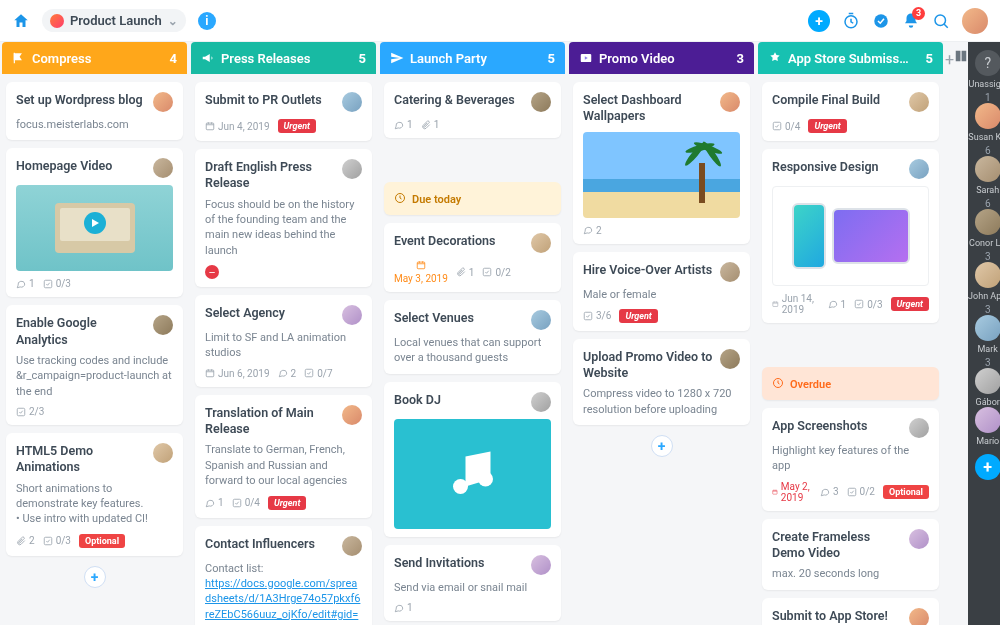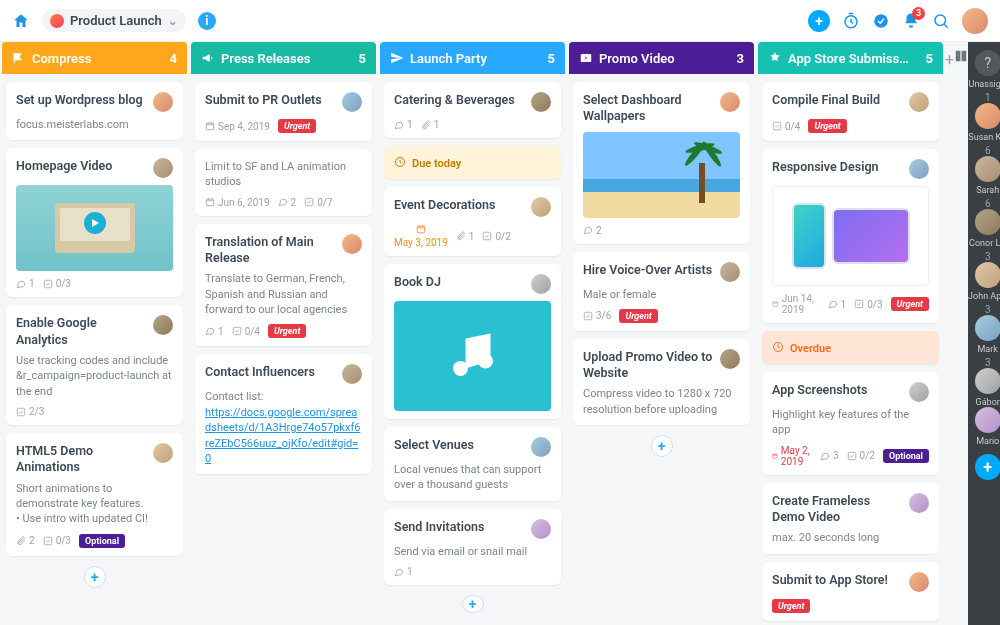--- a/index.html
+++ b/index.html
@@ -97,40 +97,40 @@
     background:#fff;
     border-radius:6px;
     padding:10px 10px 8px 10px;
     font-size:12px;
     color:#3e4a56;
     display:flex;
     flex-direction:column;
     gap:5px;
     box-shadow:0 1px 2px rgba(0,0,0,0.06);
   }
-  .card.banner { background:#fff3d9; }
+  .card.banner { background:#fff3d9;margin-top:36px; }
   .card.banner.red { background:#ffe5d6; }
   .card-title-row { display:flex; align-items:flex-start; gap:6px; }
   .card-title { font-weight:600; font-size:12.5px; line-height:1.3; flex:1; }
   .card-desc { color:#7a8591; font-size:11px; line-height:1.4; }
   .card-desc a { color:#1c95e8; text-decoration:underline; word-break:break-all; }
   .card-foot {
     display:flex; align-items:center; gap:8px;
     font-size:10px; color:#9aa3ad;
     margin-top:2px;
   }
   .foot-ico { display:flex; align-items:center; gap:3px; }
   .foot-ico svg { display:block; }
   .tag {
     font-size:9px; font-weight:700;
     padding:2px 6px; border-radius:3px;
     color:#fff;
   }
   .tag.red { background:#e63946;font-style:italic; }
-  .tag.green { background:#4c1d95; }
+  .tag.green { background:#ef4444; }
   .date.red { color:#e63946; }
   .date.orange { color:#ff8c1a;flex-direction:column; }
   .stop-dot { width:14px;height:14px;border-radius:50%;background:#e63946;color:#fff;
     display:flex;align-items:center;justify-content:center;font-size:11px; }
 
   .banner-row { display:flex; align-items:center; gap:6px; color:#c47a00; font-weight:600; font-size:11px; }
   .banner-row.red { color:#ff6a1a; }
 
   .card-image {
     width:100%; height:86px; border-radius:4px;
@@ -357,26 +357,40 @@
             <div class="card-title-row">
               <span class="card-title">Submit to PR Outlets</span>
               <span class="avatar av5" style="width:20px;height:20px"></span>
             </div>
             <div class="card-foot">
               <span class="foot-ico">
                 <svg width="10" height="10" viewBox="0 0 24 24" fill="none" stroke="currentColor" stroke-width="2">
                   <rect x="3" y="5" width="18" height="16" rx="2"></rect>
                   <path d="M3 9h18M8 3v4M16 3v4"></path>
                 </svg>
-                <span>Sep 4, 2019</span>
+                <span>Jun 4, 2019</span>
               </span>
               <span class="tag red">Urgent</span>
             </div>
           </div>
           <div class="card">
+            <div class="card-title-row">
+              <span class="card-title">Draft English Press Release</span>
+              <span class="avatar av6" style="width:20px;height:20px"></span>
+            </div>
+            <div class="card-desc">Focus should be on the history of the founding team and the main new ideas behind the launch</div>
+            <div class="card-foot">
+              <span class="stop-dot">–</span>
+            </div>
+          </div>
+          <div class="card">
+            <div class="card-title-row">
+              <span class="card-title">Select Agency</span>
+              <span class="avatar av7" style="width:20px;height:20px"></span>
+            </div>
             <div class="card-desc">Limit to SF and LA animation studios</div>
             <div class="card-foot">
               <span class="foot-ico">
                 <svg width="10" height="10" viewBox="0 0 24 24" fill="none" stroke="currentColor" stroke-width="2">
                   <rect x="3" y="5" width="18" height="16" rx="2"></rect>
                   <path d="M3 9h18M8 3v4M16 3v4"></path>
                 </svg>
                 <span>Jun 6, 2019</span>
               </span>
               <span class="foot-ico">
@@ -487,39 +501,39 @@
                 <svg width="10" height="10" viewBox="0 0 24 24" fill="none" stroke="currentColor" stroke-width="2">
                   <rect x="3" y="3" width="18" height="18" rx="3"></rect>
                   <path d="M8 12l3 3 5-6"></path>
                 </svg>
                 <span>0/2</span>
               </span>
             </div>
           </div>
           <div class="card">
             <div class="card-title-row">
+              <span class="card-title">Select Venues</span>
+              <span class="avatar av5" style="width:20px;height:20px"></span>
+            </div>
+            <div class="card-desc">Local venues that can support over a thousand guests</div>
+          </div>
+          <div class="card">
+            <div class="card-title-row">
               <span class="card-title">Book DJ</span>
               <span class="avatar av6" style="width:20px;height:20px"></span>
             </div>
             <div class="card-image img-music">
               <span class="note">
                 <svg width="60" height="60" viewBox="0 0 24 24" fill="#fff">
                   <path d="M9 17V5l10-2v11"></path>
                   <circle cx="7" cy="17" r="3"></circle>
                   <circle cx="17" cy="14" r="3"></circle>
                 </svg>
               </span>
             </div>
-          </div>
-          <div class="card">
-            <div class="card-title-row">
-              <span class="card-title">Select Venues</span>
-              <span class="avatar av5" style="width:20px;height:20px"></span>
-            </div>
-            <div class="card-desc">Local venues that can support over a thousand guests</div>
           </div>
           <div class="card">
             <div class="card-title-row">
               <span class="card-title">Send Invitations</span>
               <span class="avatar av7" style="width:20px;height:20px"></span>
             </div>
             <div class="card-desc">Send via email or snail mail</div>
             <div class="card-foot">
               <span class="foot-ico">
                 <svg width="10" height="10" viewBox="0 0 24 24" fill="none" stroke="currentColor" stroke-width="2">

